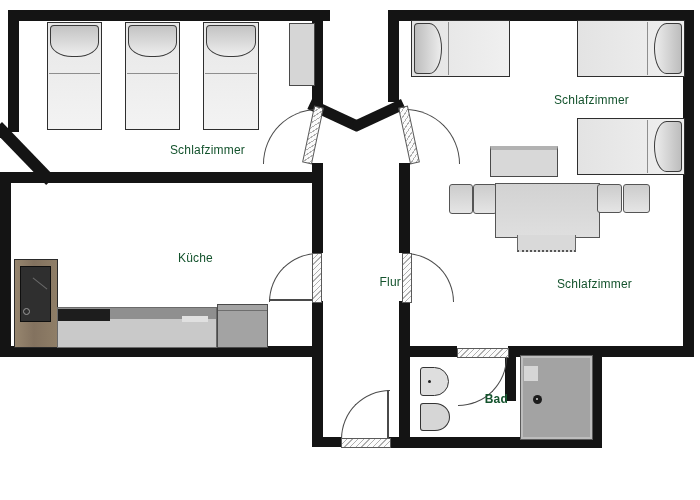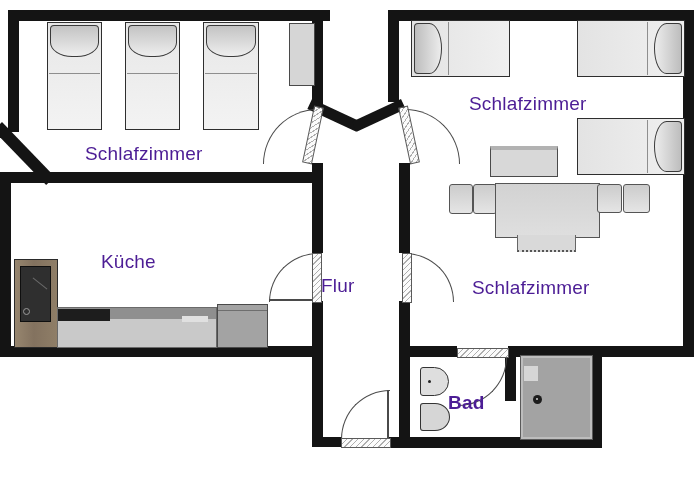--- a/index.html
+++ b/index.html
@@ -1,19 +1,19 @@
 <!DOCTYPE html>
 <html><head>
 <meta charset="utf-8">
 <style>
   html,body{margin:0;padding:0;background:#ffffff;}
   #plan{position:relative;width:700px;height:500px;background:#ffffff;overflow:hidden;
         font-family:"Liberation Sans", sans-serif;}
   .wall{position:absolute;background:#141414;}
-  .room-label{position:absolute;font-size:19px;color:#4c1d95;text-align:left;letter-spacing:.2px;}
+  .room-label{position:absolute;font-size:12px;color:#14532d;text-align:right;letter-spacing:.2px;}
   
   .arc{position:absolute;border:0 solid #4a4a4a;}
   .arc-tl{border-top:1.6px solid #4a4a4a;border-left:1.6px solid #4a4a4a;border-top-left-radius:100% 100%;}
   .arc-tr{border-top:1.6px solid #4a4a4a;border-right:1.6px solid #4a4a4a;border-top-right-radius:100% 100%;}
   .arc-br{border-bottom:1.6px solid #4a4a4a;border-right:1.6px solid #4a4a4a;border-bottom-right-radius:100% 100%;}
   
   .leaf{position:absolute;border:1px solid #5a5a5a;
         background:repeating-linear-gradient(135deg,#fbfbfb 0 3px,#aeaeae 3px 4px);}
   .leafline{position:absolute;background:#4a4a4a;}
   
@@ -120,21 +120,21 @@
     </div>
   </div>
   <div style="position:absolute;left:57px;top:307px;width:158px;height:39px;background:#c9c9c9;border:1px solid #6a6a6a;">
     <div style="position:absolute;left:0;top:0;right:0;height:11px;background:#8f8f8f;"></div>
     <div style="position:absolute;right:8px;top:8px;width:26px;height:6px;background:#e0e0e0;"></div>
   </div>
   <div style="position:absolute;left:58px;top:309px;width:52px;height:12px;background:#1d1d1d;"></div>
   <div class="furn" style="left:217px;top:304px;width:49px;height:42px;background:#a3a3a3;border-color:#4a4a4a;">
     <div style="position:absolute;left:0;right:0;top:5px;height:1px;background:#6e6e6e;"></div>
   </div>
-  <div class="room-label" style="left:101px;top:251px;width:120px;">Küche</div>
+  <div class="room-label" style="left:93px;top:251px;width:120px;">Küche</div>
 
   <div class="room-label" style="left:321px;top:275px;width:80px;">Flur</div>
 
   <div class="spillow" style="left:449px;top:184px;width:22px;height:28px;"></div>
   <div class="spillow" style="left:473px;top:184px;width:22px;height:28px;"></div>
   <div style="position:absolute;left:495px;top:183px;width:103px;height:53px;background:linear-gradient(180deg,#d2d2d2,#dfdfdf);border:1px solid #555;"></div>
   <div style="position:absolute;left:517px;top:235px;width:57px;height:15px;background:#d9d9d9;border:1px solid #666;border-top:none;border-bottom:2px dotted #555;"></div>
   <div class="spillow" style="left:597px;top:184px;width:23px;height:27px;"></div>
   <div class="spillow" style="left:623px;top:184px;width:25px;height:27px;"></div>
   <div class="room-label" style="left:472px;top:277px;width:160px;">Schlafzimmer</div>

